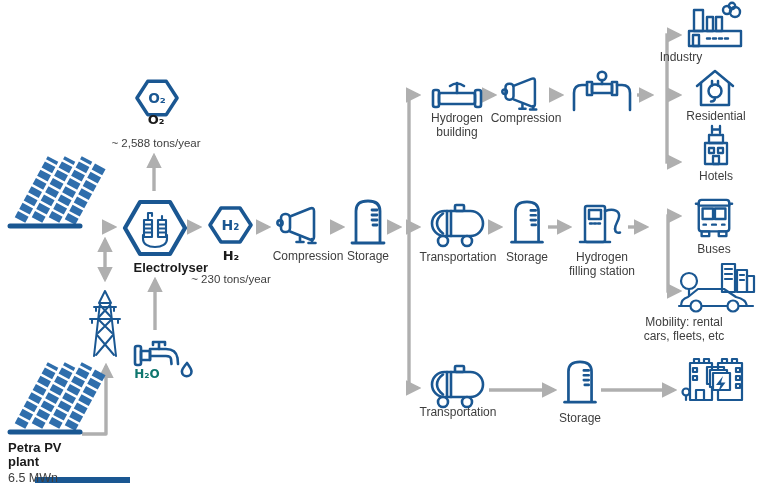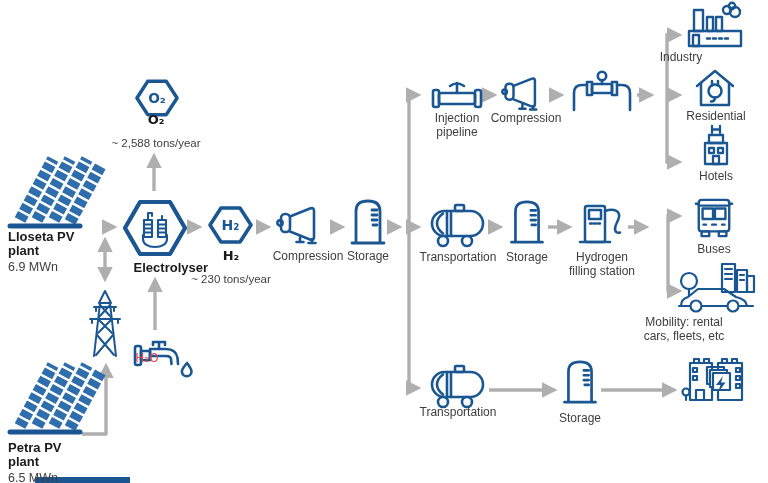--- a/index.html
+++ b/index.html
@@ -266,49 +266,45 @@
     <rect x="25" y="13" width="17" height="17"></rect>
     <rect x="28" y="16" width="17" height="17" class="wh" style="stroke:#1A5792"></rect>
     <rect x="31" y="19" width="17" height="17" class="wh" style="stroke:#1A5792"></rect>
     <path class="fill" d="M41,22 l-7,9 h4.5 l-2.5,7.5 7.5,-10 h-4.5 z"></path>
     <circle cx="4" cy="38" r="3.5"></circle>
     <path d="M4,41.5 V46"></path>
   </svg>
 
   <div class="footer-bar" style="left:35px;top:477px;width:95px;height:6px"></div>
 
-  <div class="plant" style="left:8px;top:230px;width:88px">
-    <div class="pname">Lloseta PV plant</div>
-    <div class="pcap">6.9 MWn</div>
-  </div>
 
   <div class="plant" style="left:8px;top:441px;width:88px">
     <div class="pname">Petra PV plant</div>
     <div class="pcap">6.5 MWn</div>
   </div>
 
   <div class="outblk" style="left:94px;top:113px;width:124px">
     <div class="gas">O₂</div>
     <div class="amt">~ 2,588 tons/year</div>
   </div>
 
   <div class="elabel" style="left:102px;top:260px;width:106px">Electrolyser</div>
 
   <div class="outblk" style="left:172px;top:249px;width:118px">
     <div class="gas">H₂</div>
     <div class="amt">~ 230 tons/year</div>
   </div>
 
-  <div class="lbl u" style="left:124px;top:352px;width:46px;font-weight:normal;color:#ef4444">H₂O</div>
+  <div class="lbl u" style="left:124px;top:368px;width:46px;font-weight:bold;color:#0f766e">H₂O</div>
 
   <div class="lbl" style="left:270px;top:250px;width:76px">Compression</div>
 
   <div class="lbl" style="left:334px;top:250px;width:68px">Storage</div>
 
-  <div class="lbl" style="left:423px;top:112px;width:68px">Injection pipeline</div>
+  <div class="lbl" style="left:423px;top:112px;width:68px">Hydrogen building</div>
 
   <div class="lbl" style="left:489px;top:112px;width:74px">Compression</div>
 
 
   <div class="lbl" style="left:652px;top:51px;width:58px">Industry</div>
 
   <div class="lbl" style="left:679px;top:110px;width:74px">Residential</div>
 
   <div class="lbl" style="left:688px;top:170px;width:56px">Hotels</div>
 

